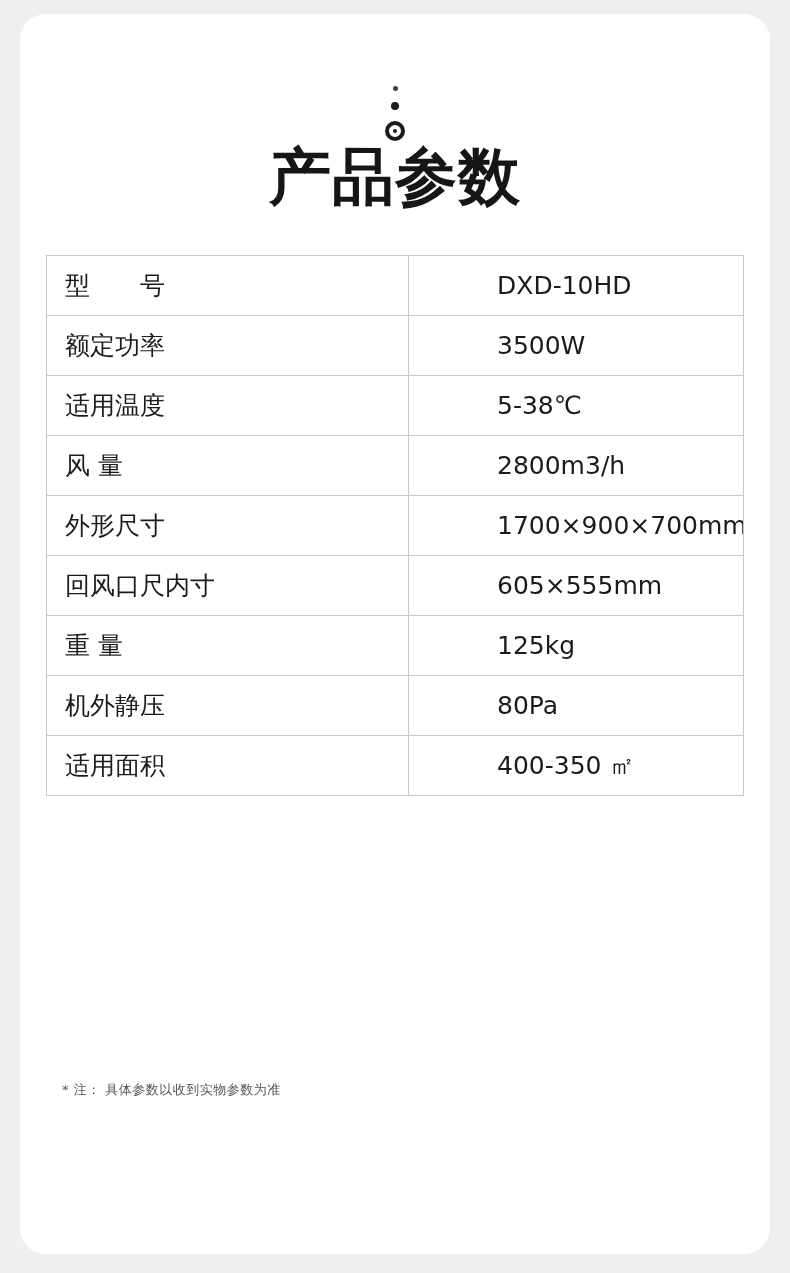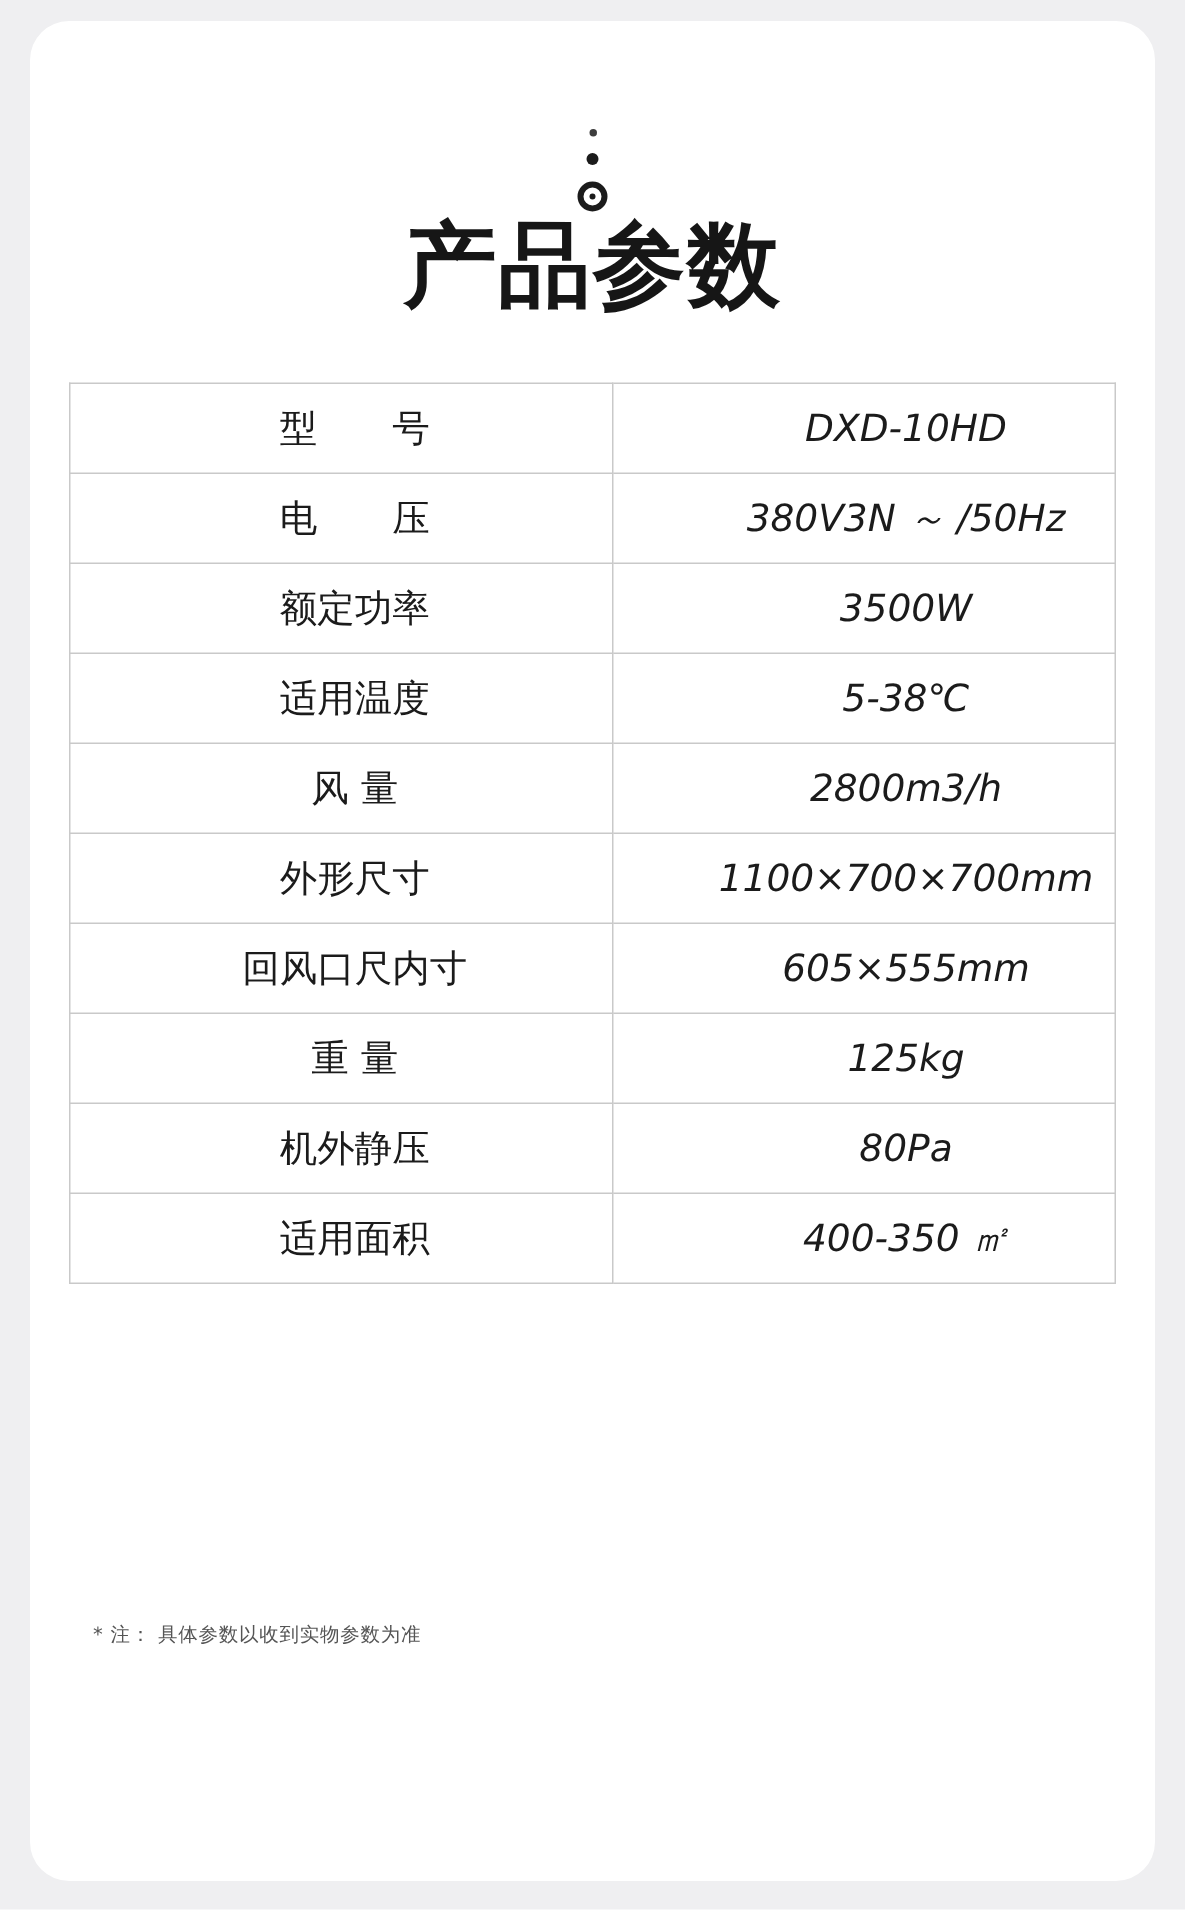--- a/index.html
+++ b/index.html
@@ -91,28 +91,26 @@
   table.spec td {
     height: 59px;
     border: 1px solid #c9c9c9;
     padding: 0 0 0 18px;
     font-size: 25px;
     color: #1b1b1b;
     vertical-align: middle;
     font-family: "DejaVu Sans", "Liberation Sans", sans-serif;
     white-space: nowrap;
     overflow: hidden;
-    text-align: center;
   }
   table.spec td.label {
     width: 343px;
   }
   table.spec td.value {
-    padding-left: 56px;
-    font-style: italic;
+    padding-left: 88px;
   }
   .note {
     position: absolute;
     left: 42px;
     top: 1067px;
     font-size: 13px;
     color: #555;
     letter-spacing: .5px;
     font-family: "DejaVu Sans", "Liberation Sans", sans-serif;
   }
@@ -130,38 +128,34 @@
 
   <h1 class="title">产品参数</h1>
 
   <table class="spec">
     <tbody>
       <tr>
         <td class="label">型　　号</td>
         <td class="value">DXD-10HD</td>
       </tr>
       <tr>
-        <td class="label">电　　压</td>
-        <td class="value">380V3N ～ /50Hz</td>
-      </tr>
-      <tr>
         <td class="label">额定功率</td>
         <td class="value">3500W</td>
       </tr>
       <tr>
         <td class="label">适用温度</td>
         <td class="value">5-38℃</td>
       </tr>
       <tr>
         <td class="label">风 量</td>
         <td class="value">2800m3/h</td>
       </tr>
       <tr>
         <td class="label">外形尺寸</td>
-        <td class="value">1100×700×700mm</td>
+        <td class="value">1700×900×700mm</td>
       </tr>
       <tr>
         <td class="label">回风口尺内寸</td>
         <td class="value">605×555mm</td>
       </tr>
       <tr>
         <td class="label">重 量</td>
         <td class="value">125kg</td>
       </tr>
       <tr>

